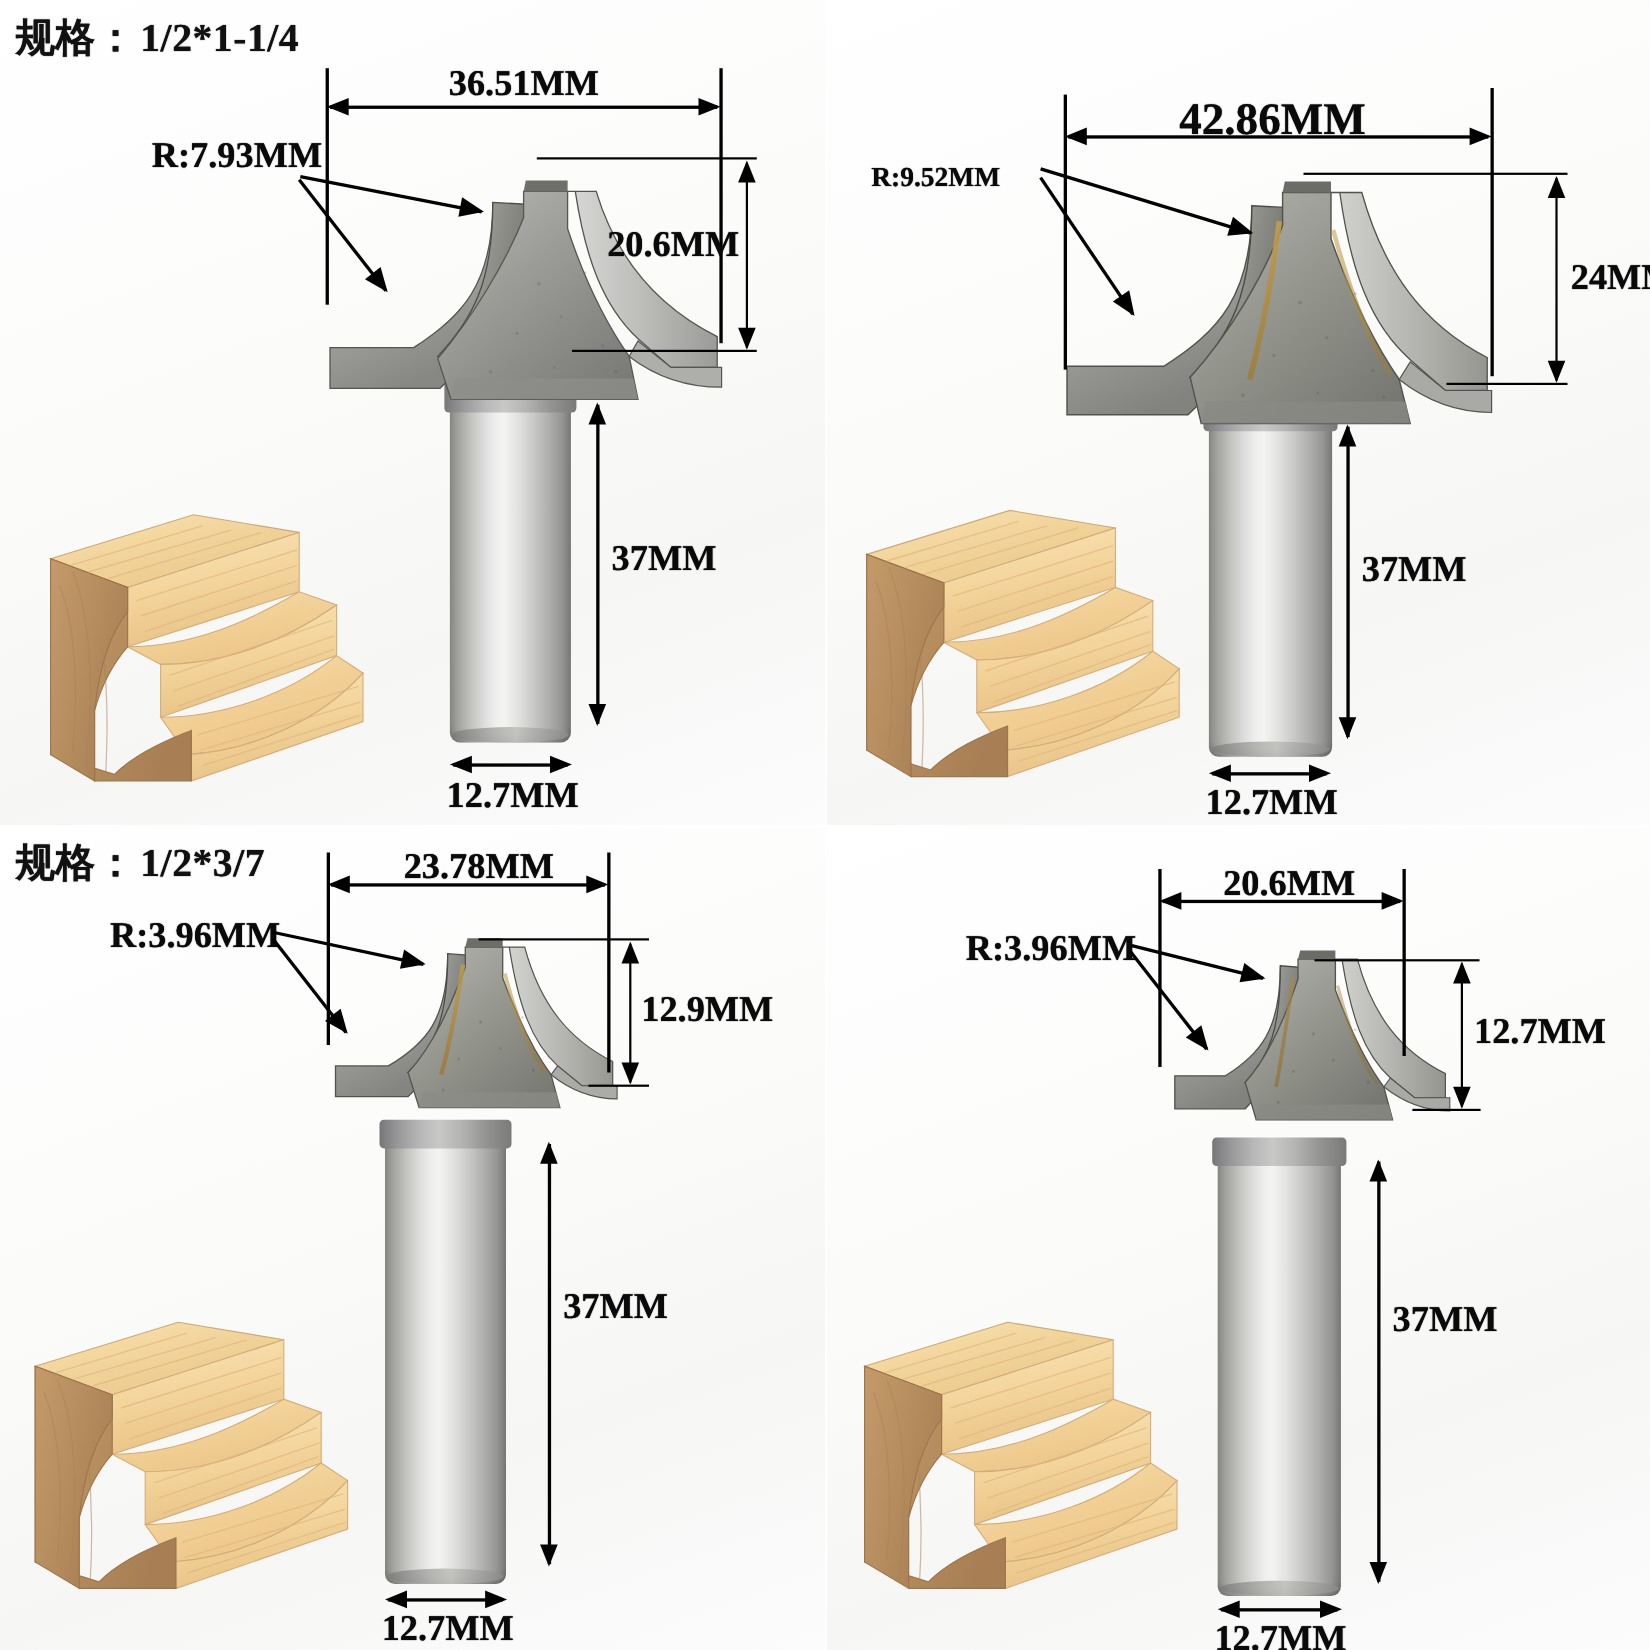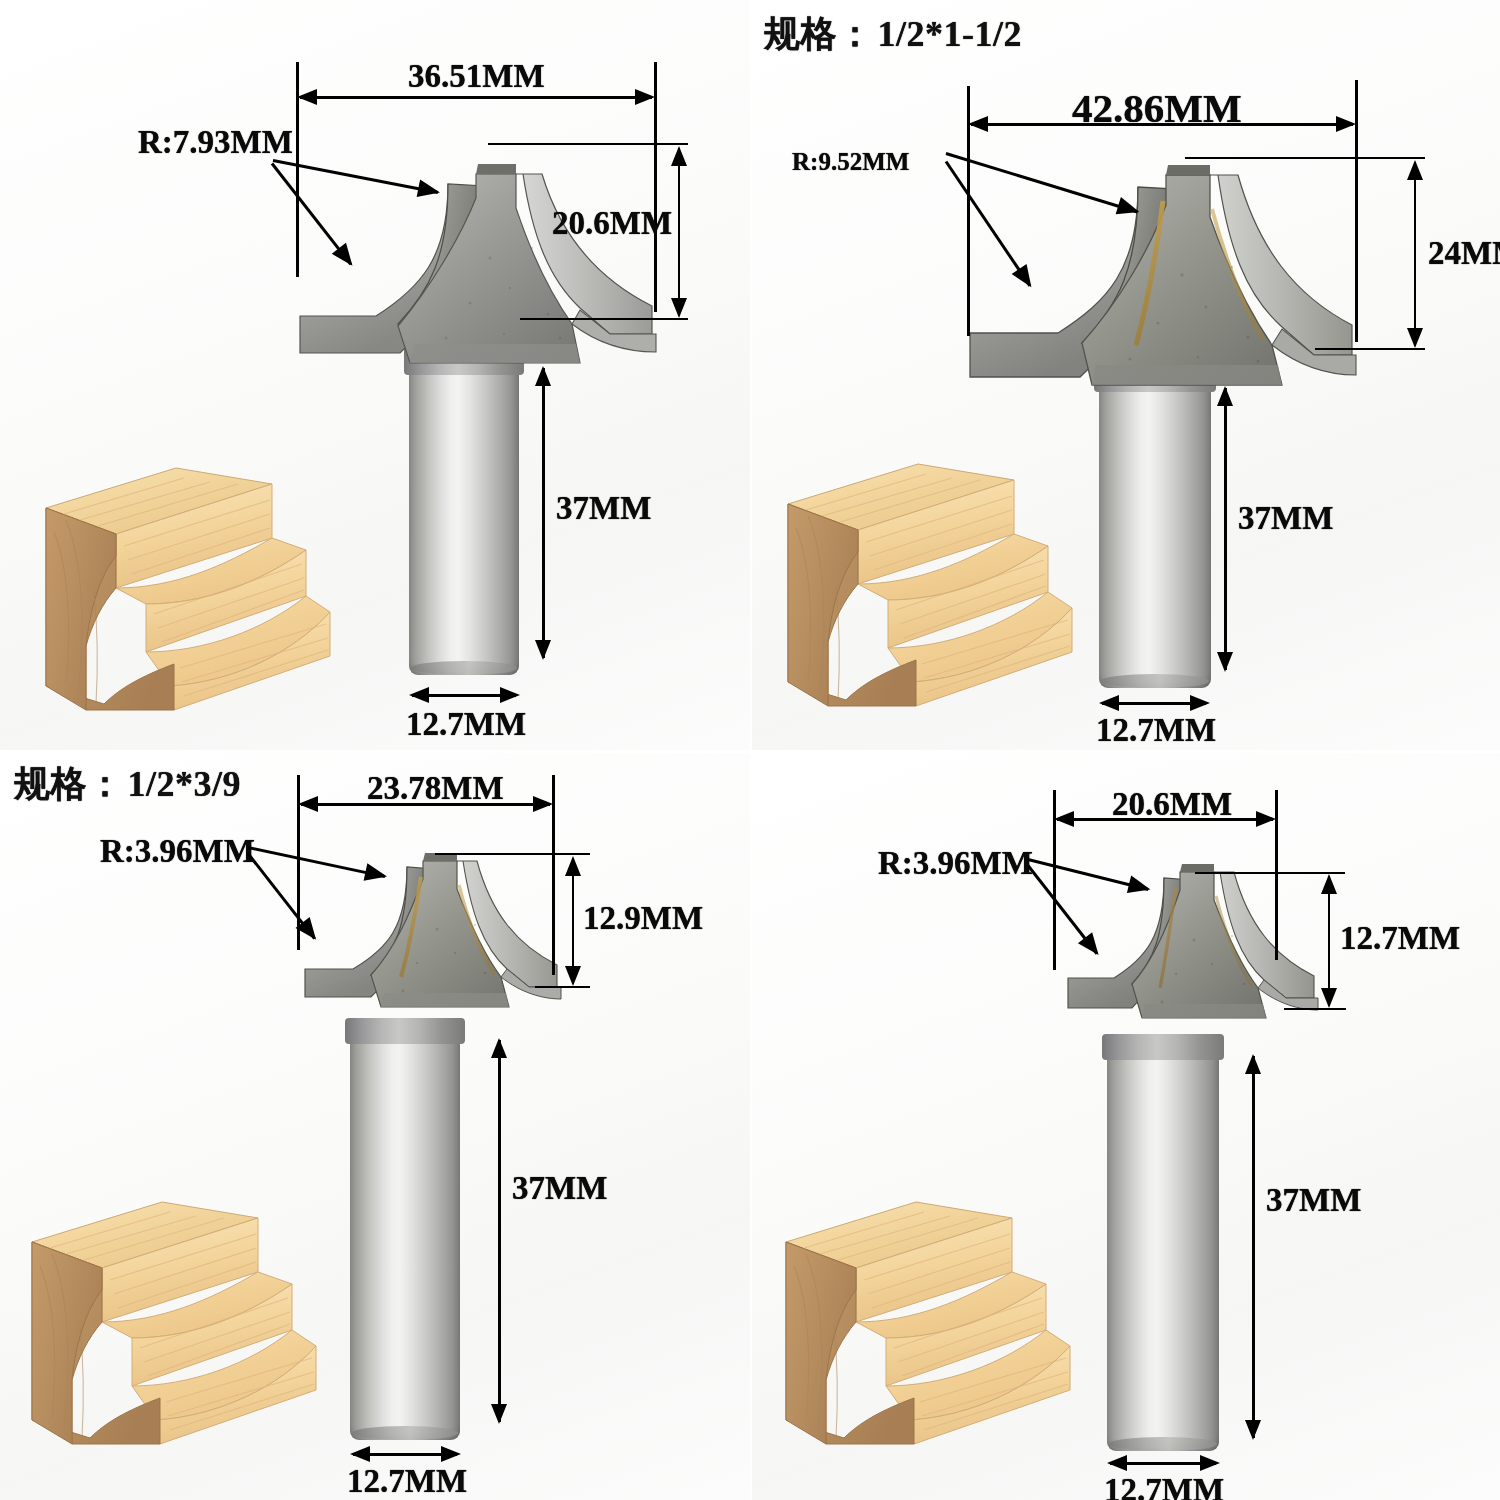--- a/index.html
+++ b/index.html
@@ -88,20 +88,23 @@
   .wood svg{display:block;}
 </style>
 </head>
 <body>
 
 <div class="sheet">
 
   <div class="quad q1">
     <div class="backdrop"></div>
 
+    <div class="spec-title">
+      <span class="sp-lbl">规格：</span><span class="sp-val">1/2*1-1/4</span>
+    </div>
 
     <div class="bit">
 
       <div class="shank" style="left:409px;top:370px;width:110px;height:305px;"></div>
       <div class="shank-top" style="left:404px;top:345px;width:120px;height:30px;"></div>
 
       <div class="head" style="left:280px;top:138px;">
         <svg width="400" height="235" viewBox="0 0 400 235">
           <defs>
             <linearGradient id="g1a" x1="0" y1="0" x2="1" y2="0.3">
@@ -240,23 +243,20 @@
           <path d="M42 74 C58 112, 62 178, 54 250"></path>
           <path d="M70 146 C74 186, 74 224, 72 258"></path>
         </g>
       </svg>
     </div>
   </div>
 
   <div class="quad q2">
     <div class="backdrop"></div>
 
-    <div class="spec-title">
-      <span class="sp-lbl">规格：</span><span class="sp-val">1/2*1-1/2</span>
-    </div>
 
     <div class="bit">
       <div class="shank" style="left:349px;top:388px;width:112px;height:300px;"></div>
       <div class="shank-top" style="left:344px;top:362px;width:122px;height:30px;"></div>
       <div class="head" style="left:200px;top:145px;">
         <svg width="420" height="245" viewBox="0 0 420 245">
           <defs>
             <linearGradient id="g2a" x1="0" y1="0" x2="1" y2="0.3">
               <stop offset="0%" stop-color="#8a8b87"></stop>
                 <stop offset="30%" stop-color="#a9aaa5"></stop>
@@ -387,21 +387,21 @@
           <path d="M70 146 C74 186, 74 224, 72 258"></path>
         </g>
       </svg>
     </div>
   </div>
 
   <div class="quad q3">
     <div class="backdrop"></div>
 
     <div class="spec-title">
-      <span class="sp-lbl">规格：</span><span class="sp-val">1/2*3/9</span>
+      <span class="sp-lbl">规格：</span><span class="sp-val">1/2*3/7</span>
     </div>
 
     <div class="bit">
       <div class="shank" style="left:350px;top:290px;width:110px;height:400px;"></div>
       <div class="shank-top" style="left:345px;top:268px;width:120px;height:26px;"></div>
       <div class="head" style="left:285px;top:95px;">
         <svg width="300" height="185" viewBox="0 0 300 185">
           <defs>
             <linearGradient id="g3a" x1="0" y1="0" x2="1" y2="0.3">
               <stop offset="0%" stop-color="#8d8e8a"></stop>

